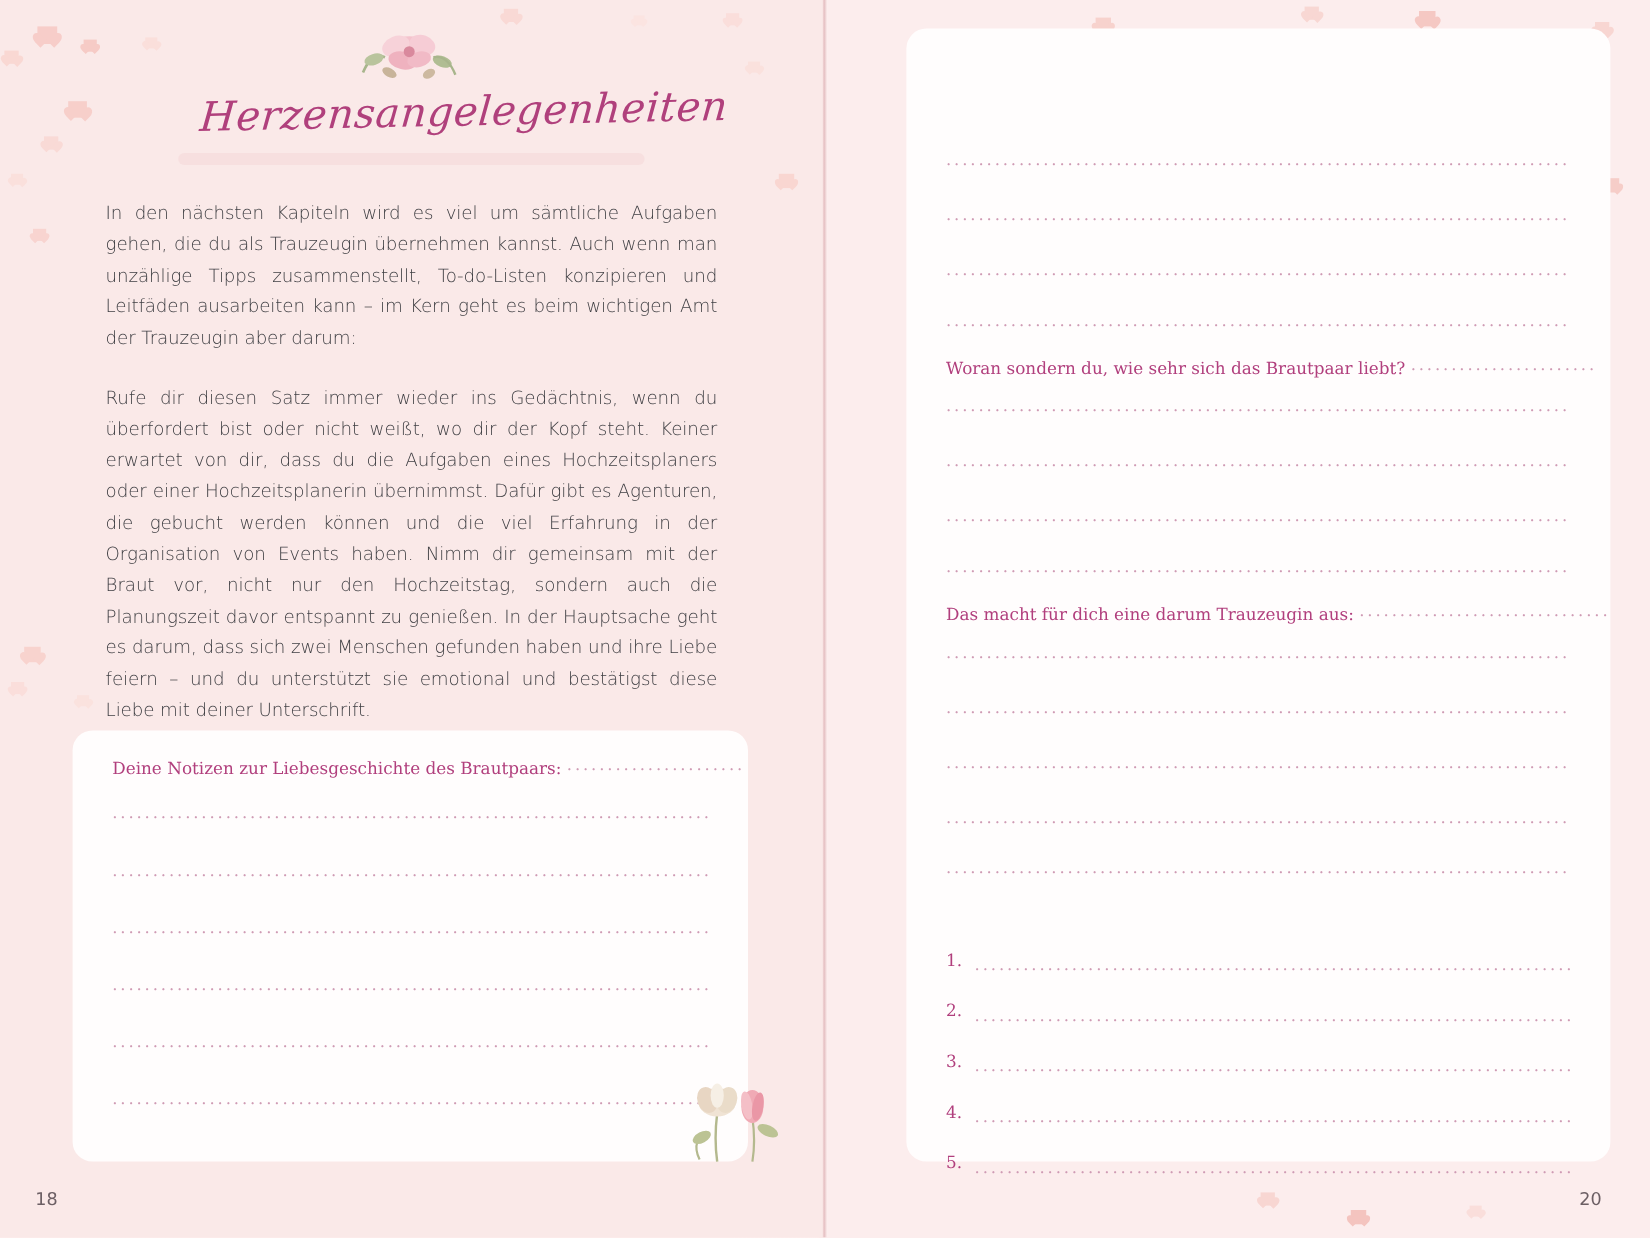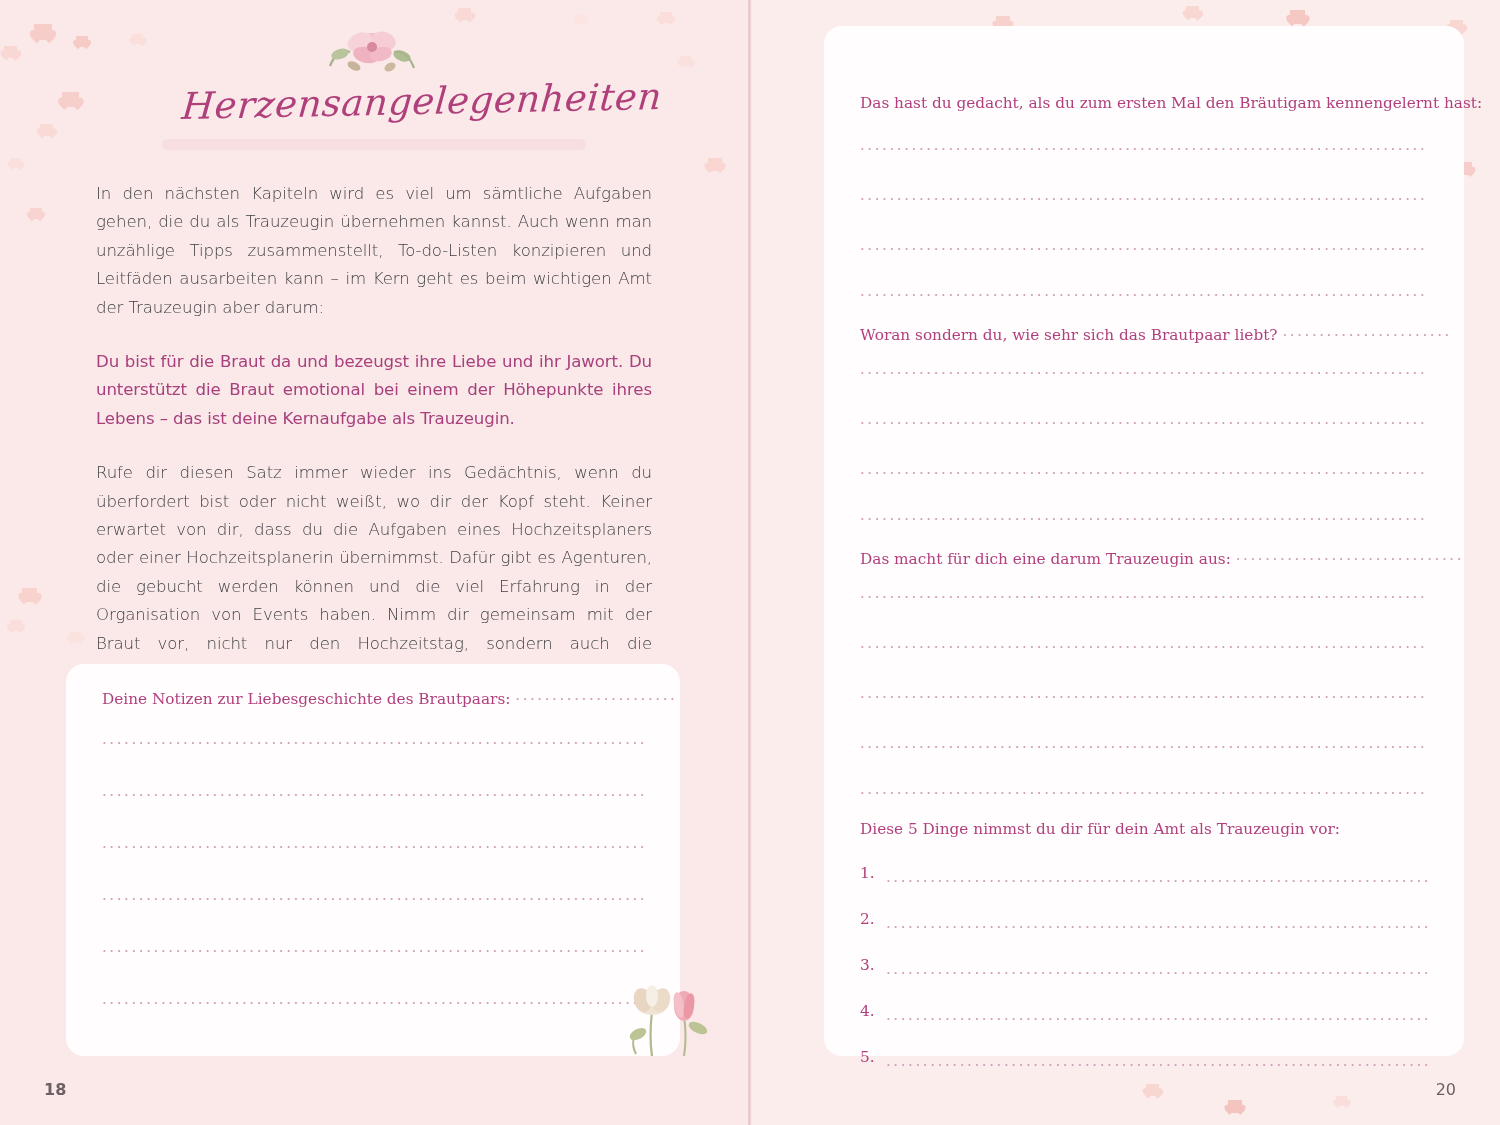--- a/index.html
+++ b/index.html
@@ -167,21 +167,21 @@
     height: 86px;
   }
 
   .page-num {
     position: absolute;
     bottom: 26px;
     font-family: "DejaVu Sans", sans-serif;
     font-size: 16px;
     color: #6c5f64;
   }
-  .page-num.left-num { left: 44px; font-weight: bold; }
+  .page-num.left-num { left: 32px; }
   .page-num.right-num { right: 44px; }
 
   
   .form-card {
     position: absolute;
     left: 74px;
     top: 26px;
     width: 640px;
     height: 1030px;
     background: #fffdfd;
@@ -239,21 +239,20 @@
         <path d="M68 30 C78 28 84 36 88 46" stroke="#a8b58c" stroke-width="2.2" fill="none"></path>
         <ellipse cx="28" cy="44" rx="7" ry="4" fill="#c8b49a" transform="rotate(28 28 44)"></ellipse>
         <ellipse cx="64" cy="45" rx="6" ry="4" fill="#cdb9a0" transform="rotate(-30 64 45)"></ellipse>
       </svg>
       <div class="title-underline"></div>
       <div class="chapter-title">Herzensangelegenheiten</div>
     </div>
 
     <div class="body-copy">
       <p>In den nächsten Kapiteln wird es viel um sämtliche Aufgaben gehen, die du als Trauzeugin übernehmen kannst. Auch wenn man unzählige Tipps zusammenstellt, To-do-Listen konzipieren und Leitfäden ausarbeiten kann – im Kern geht es beim wichtigen Amt der Trauzeugin aber darum:</p>
-      <p class="highlight">Du bist für die Braut da und bezeugst ihre Liebe und ihr Jawort. Du unterstützt die Braut emotional bei einem der Höhepunkte ihres Lebens – das ist deine Kernaufgabe als Trauzeugin.</p>
       <p>Rufe dir diesen Satz immer wieder ins Gedächtnis, wenn du überfordert bist oder nicht weißt, wo dir der Kopf steht. Keiner erwartet von dir, dass du die Aufgaben eines Hochzeitsplaners oder einer Hochzeitsplanerin übernimmst. Dafür gibt es Agenturen, die gebucht werden können und die viel Erfahrung in der Organisation von Events haben. Nimm dir gemeinsam mit der Braut vor, nicht nur den Hochzeitstag, sondern auch die Planungszeit davor entspannt zu genießen. In der Hauptsache geht es darum, dass sich zwei Menschen gefunden haben und ihre Liebe feiern – und du unterstützt sie emotional und bestätigst diese Liebe mit deiner Unterschrift.</p>
     </div>
 
     <div class="note-card">
       <div class="card-label">
         <span>Deine Notizen zur Liebesgeschichte des Brautpaars:</span>
         <span class="dots" style="max-width:160px;">...........................</span>
       </div>
       <div class="rule" style="left:36px; top:66px; width:544px;">......................................................................................................................</div>
       <div class="rule" style="left:36px; top:118px; width:544px;">......................................................................................................................</div>
@@ -289,23 +288,20 @@
     <div class="heart" style="left:436px; top:6px; width:13px; height:12px; background:#f8d7d3;"></div>
     <div class="heart" style="left:540px; top:10px; width:15px; height:14px; background:#f5c8c3;"></div>
     <div class="heart" style="left:700px; top:20px; width:13px; height:12px; background:#f8d6d2;"></div>
     <div class="heart" style="left:708px; top:162px; width:14px; height:13px; background:#f6cdc8;"></div>
     <div class="heart" style="left:396px; top:1084px; width:13px; height:12px; background:#f8d6d2;"></div>
     <div class="heart" style="left:478px; top:1100px; width:14px; height:13px; background:#f4c4bf;"></div>
     <div class="heart" style="left:586px; top:1096px; width:11px; height:10px; background:#fadedb;"></div>
 
     <div class="form-card">
 
-      <div class="q-label" style="left:36px; top:68px;">
-        <span>Das hast du gedacht, als du zum ersten Mal den Bräutigam kennengelernt hast:</span>
-      </div>
       <div class="rule" style="left:36px; top:110px; width:568px;">.........................................................................................................................</div>
       <div class="rule" style="left:36px; top:160px; width:568px;">.........................................................................................................................</div>
       <div class="rule" style="left:36px; top:210px; width:568px;">.........................................................................................................................</div>
       <div class="rule" style="left:36px; top:256px; width:568px;">.........................................................................................................................</div>
 
       <div class="q-label" style="left:36px; top:296px;">
         <span>Woran sondern du, wie sehr sich das Brautpaar liebt?</span>
         <span class="dots" style="max-width:168px;">...........................</span>
       </div>
       <div class="rule" style="left:36px; top:334px; width:568px;">.........................................................................................................................</div>
@@ -316,23 +312,20 @@
       <div class="q-label" style="left:36px; top:520px;">
         <span>Das macht für dich eine darum Trauzeugin aus:</span>
         <span class="dots" style="max-width:228px;">...................................</span>
       </div>
       <div class="rule" style="left:36px; top:558px; width:568px;">.........................................................................................................................</div>
       <div class="rule" style="left:36px; top:608px; width:568px;">.........................................................................................................................</div>
       <div class="rule" style="left:36px; top:658px; width:568px;">.........................................................................................................................</div>
       <div class="rule" style="left:36px; top:708px; width:568px;">.........................................................................................................................</div>
       <div class="rule" style="left:36px; top:754px; width:568px;">.........................................................................................................................</div>
 
-      <div class="q-label" style="left:36px; top:794px;">
-        <span>Diese 5 Dinge nimmst du dir für dein Amt als Trauzeugin vor:</span>
-      </div>
 
       <div class="numlist-item" style="left:36px; top:838px;">
         <span>1.</span>
       </div>
       <div class="rule" style="left:62px; top:842px; width:542px;">........................................................................................................................</div>
 
       <div class="numlist-item" style="left:36px; top:884px;">
         <span>2.</span>
       </div>
       <div class="rule" style="left:62px; top:888px; width:542px;">........................................................................................................................</div>

